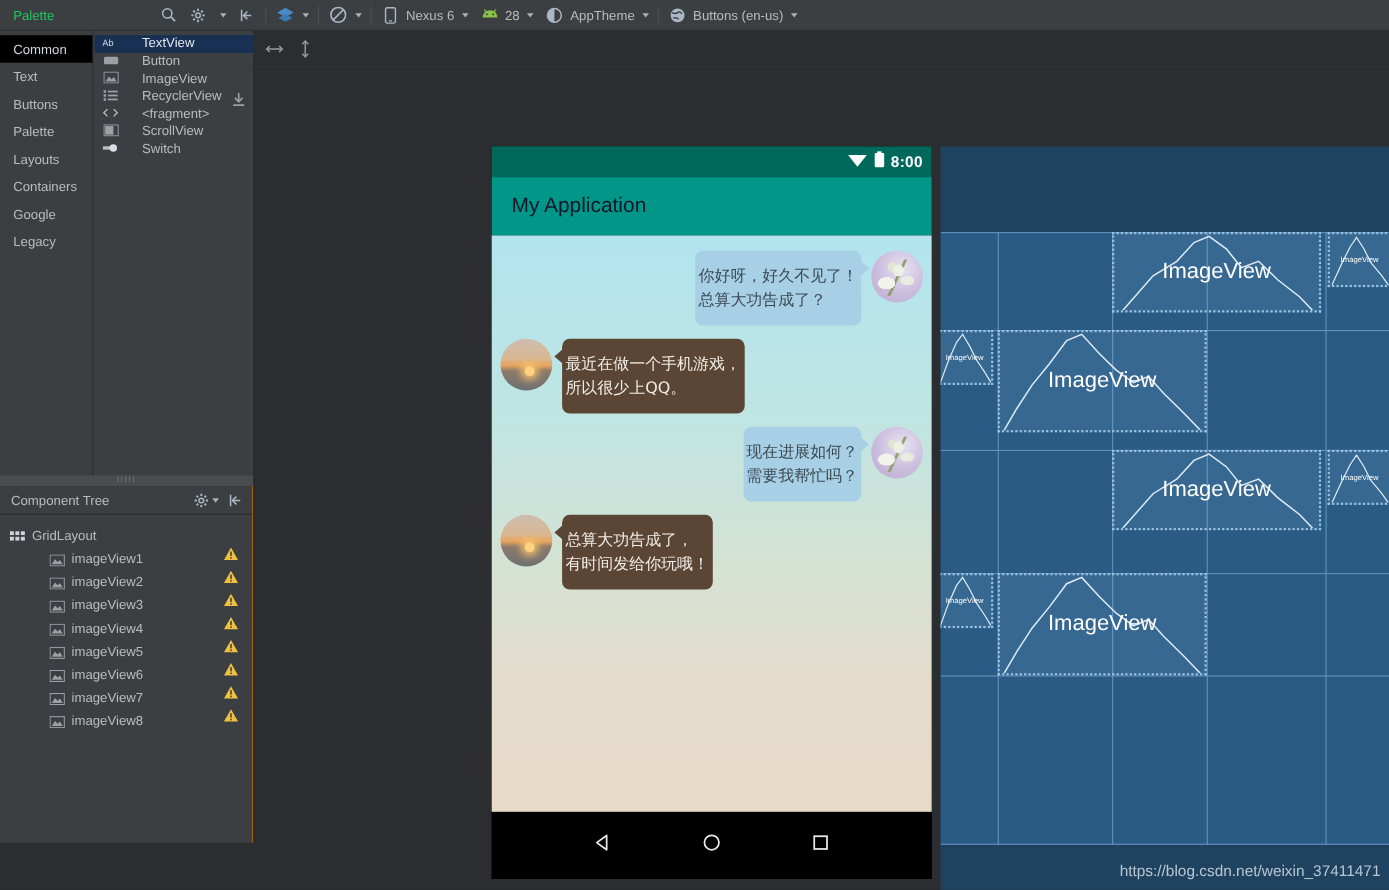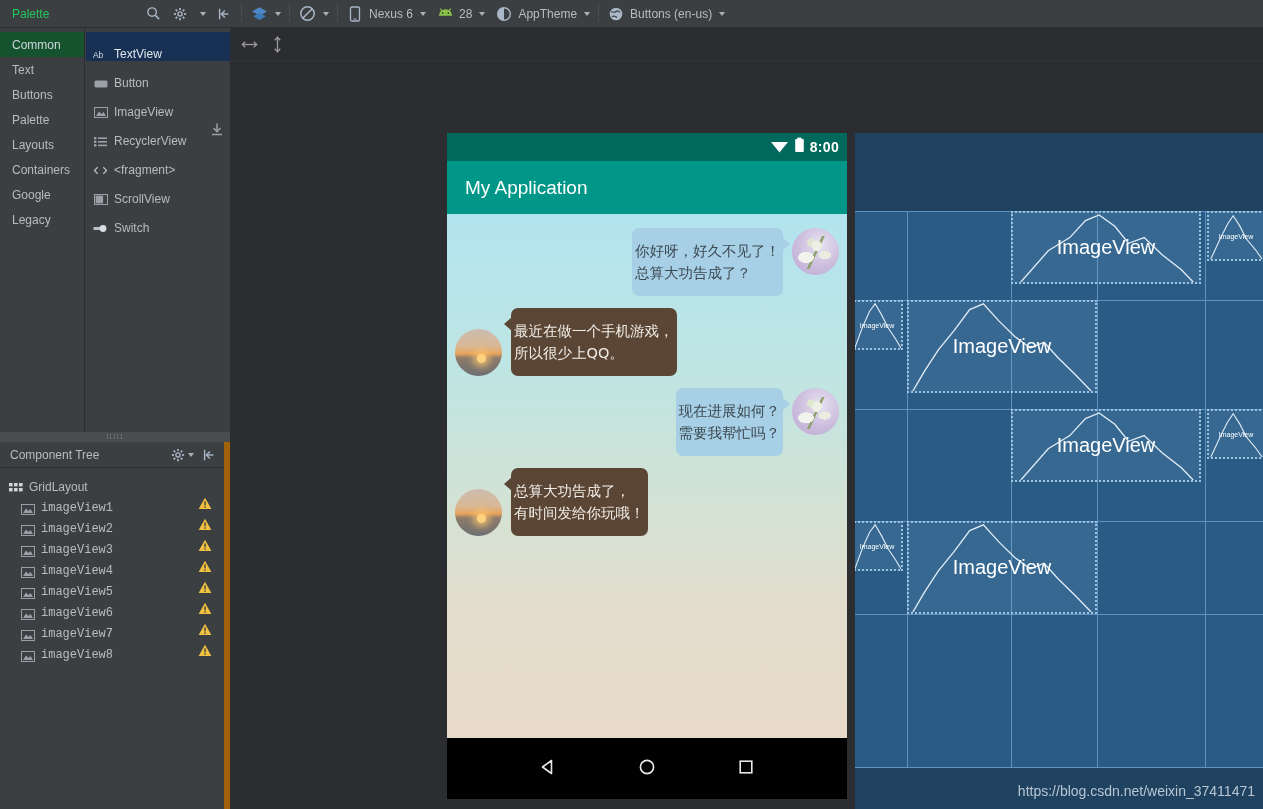--- a/index.html
+++ b/index.html
@@ -46,57 +46,57 @@
   }
   .pal-cats {
     position: absolute; left: 0; top: 0; width: 85px; height: 404px;
     background: #3c3f41; border-right: 1px solid #2b2d30;
     padding-top: 4px;
   }
   .cat {
     height: 25px; display: flex; align-items: center; padding-left: 12px;
     color: #bbbbbb; font-size: 12px;
   }
-  .cat.sel { background: #14532d; color: #cfd6dd; }
+  .cat.sel { background: #000000; color: #cfd6dd; }
   .pal-items {
     position: absolute; left: 86px; top: 0; width: 144px; height: 404px;
     background: #3c3f41; padding-top: 4px;
   }
   .pitem {
-    height: 29px; display: flex; align-items: flex-end; gap: 6px;
+    height: 16px; display: flex; align-items: flex-start; gap: 21px;
     padding-left: 7px; color: #bbbbbb; font-size: 12px; position: relative;
   }
   .pitem.sel { background: #173053; color: #e0e6ec; }
   .pi-ico { width: 15px; height: 13px; display: flex; align-items: center; justify-content: center; flex: 0 0 15px; }
   .dl-ico { position: absolute; right: 7px; top: 4px; color: #9aa0a6; }
 
   .splitter {
     position: absolute; left: 0; top: 432px; width: 230px; height: 10px;
     background: #4a4d4f; display: flex; align-items: center; justify-content: center;
     letter-spacing: 1.5px; color: #9a9a9a; font-size: 7px; line-height: 10px;
   }
 
   .ctree {
-    position: absolute; left: 0; top: 442px; width: 230px; height: 367px;
-    background: #3c3f41; border-right: 6px solid #a16207;
+    position: absolute; left: 0; top: 442px; width: 230px; height: 324px;
+    background: #3c3f41; border-right: 1px solid #a16207;
   }
   .ctree-hdr {
     height: 26px; display: flex; align-items: center; padding: 0 8px 0 10px;
     color: #bbbbbb; font-size: 12px; border-bottom: 1px solid #2b2d30;
   }
   .ctree-hdr .sp { flex: 1; }
   .ctree-hdr .h-ico { margin-left: 8px; color: #a9b7c6; display: flex; align-items: center; }
   .tree-body { padding-top: 5px; }
   .trow {
     height: 21px; display: flex; align-items: flex-end; color: #bbbbbb; font-size: 12px;
     position: relative;
   }
   .trow .tico { width: 16px; display: flex; align-items: center; justify-content: center; margin-right: 5px; }
   .trow.root { padding-left: 8px; }
-  .trow.child { padding-left: 20px; font-family: Liberation Mono, monospace; }
+  .trow.child { padding-left: 44px; }
   .warn { position: absolute; right: 12px; top: 3px; }
 
   
   .canvas {
     position: absolute; left: 231px; top: 28px; width: 1032px; height: 781px;
     background: #2b2d30;
   }
   .canvas-tb {
     position: absolute; left: 0; top: 0; width: 1032px; height: 33px;
     border-bottom: 1px solid #323437; display: flex; align-items: center;
@@ -111,29 +111,29 @@
   }
   .status-bar {
     height: 28px; background: #00695c; display: flex; align-items: center;
     justify-content: flex-end; padding-right: 8px; gap: 5px;
   }
   .status-bar .time { color: #fff; font-size: 14px; font-weight: bold; letter-spacing: .3px; }
   .app-bar {
     height: 53px; background: #009688; display: flex; align-items: center;
     padding-left: 18px;
   }
-  .app-bar .t { color: #ffffff; font-size: 19px; }
+  .app-bar .t { color: #0f172a; font-size: 19px; }
   .chat {
     height: 524px;
     background: linear-gradient(to bottom, #b2e4ef 0%, #bfe5e3 30%, #d5e2d3 58%, #e3dccd 76%, #e8dac8 100%);
     padding: 14px 0 0 0; position: relative; overflow: hidden;
   }
   .msg { display: flex; align-items: flex-start; margin-bottom: 12px; }
   .msg.right { justify-content: flex-end; padding-right: 8px; }
-  .msg.left { justify-content: flex-start; padding-left: 8px; align-items: flex-end; }
+  .msg.left { justify-content: flex-start; padding-left: 8px; }
   .avatar {
     width: 47px; height: 47px; border-radius: 50%; flex: 0 0 47px;
     background: #c8b8dd; overflow: hidden; position: relative;
   }
   .avatar.sun {
     background: linear-gradient(to bottom, #cdbcb0 0%, #d9b893 38%, #e8a35c 52%, #8d7a6a 62%, #6d6f74 100%);
   }
   .avatar.sun::after {
     content: ""; position: absolute; left: 46%; top: 52%; width: 9px; height: 9px;
     background: #ffd27f; border-radius: 50%; box-shadow: 0 0 7px 4px rgba(255,200,110,.75);

